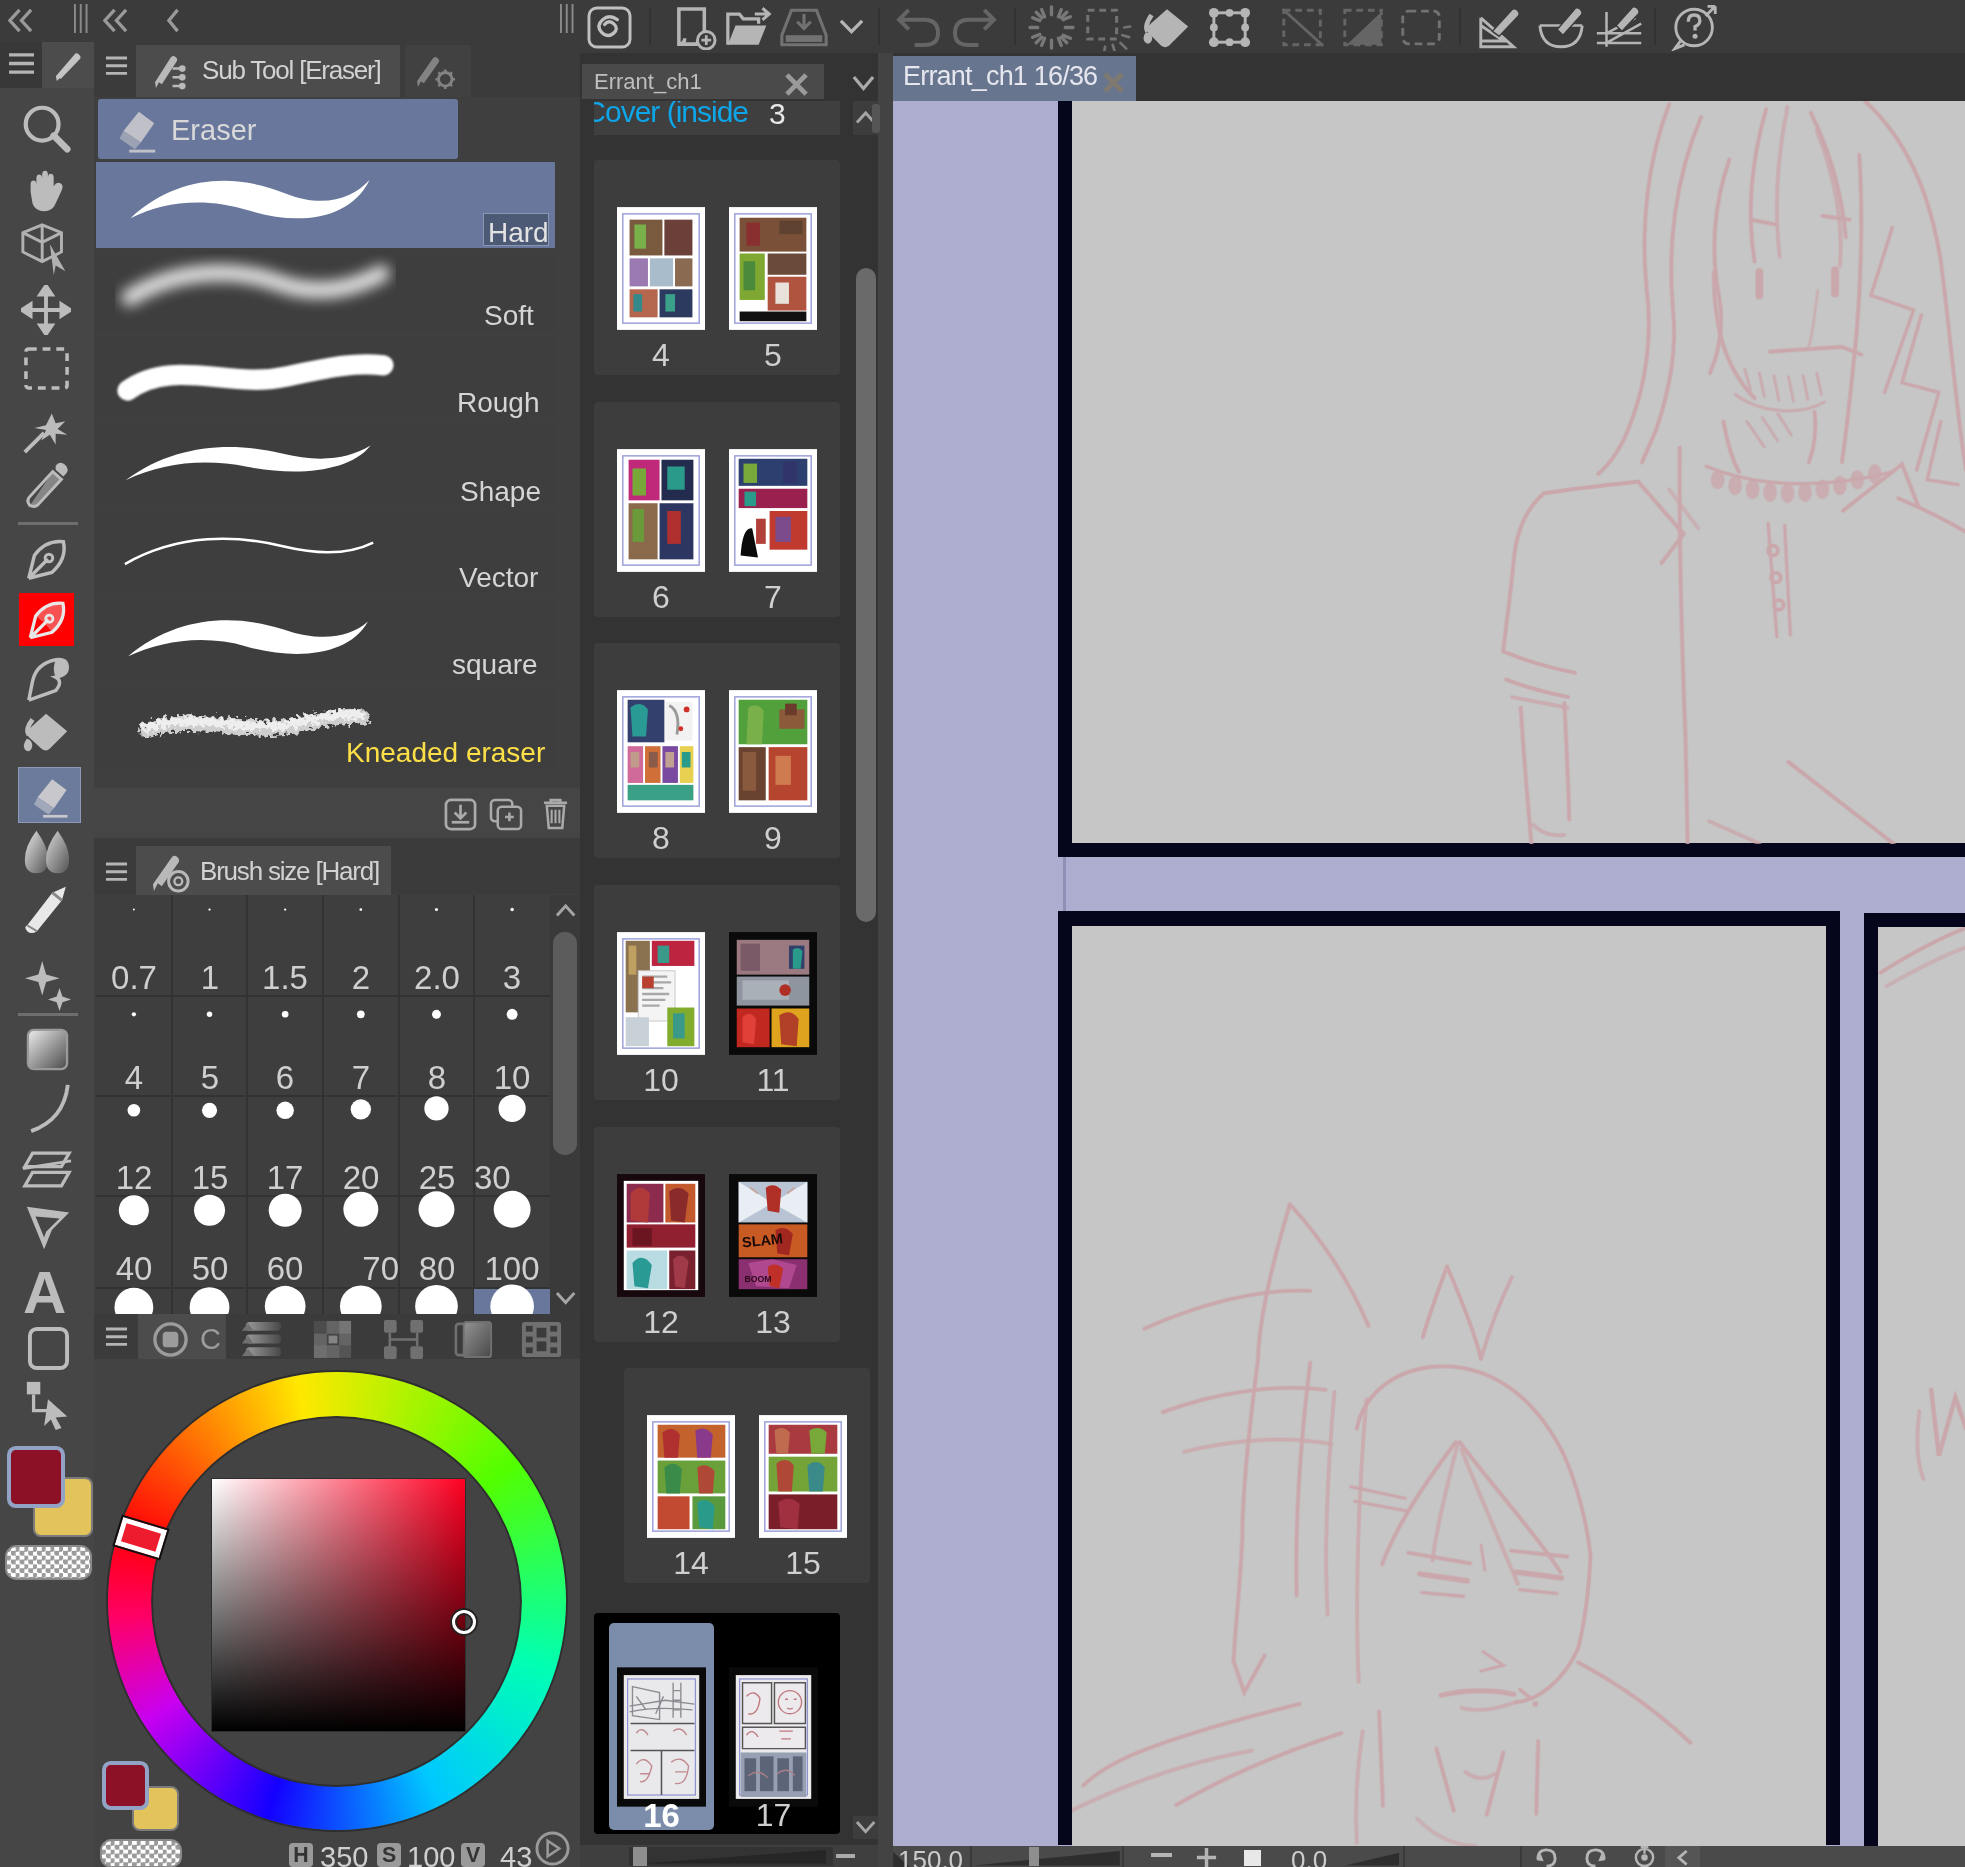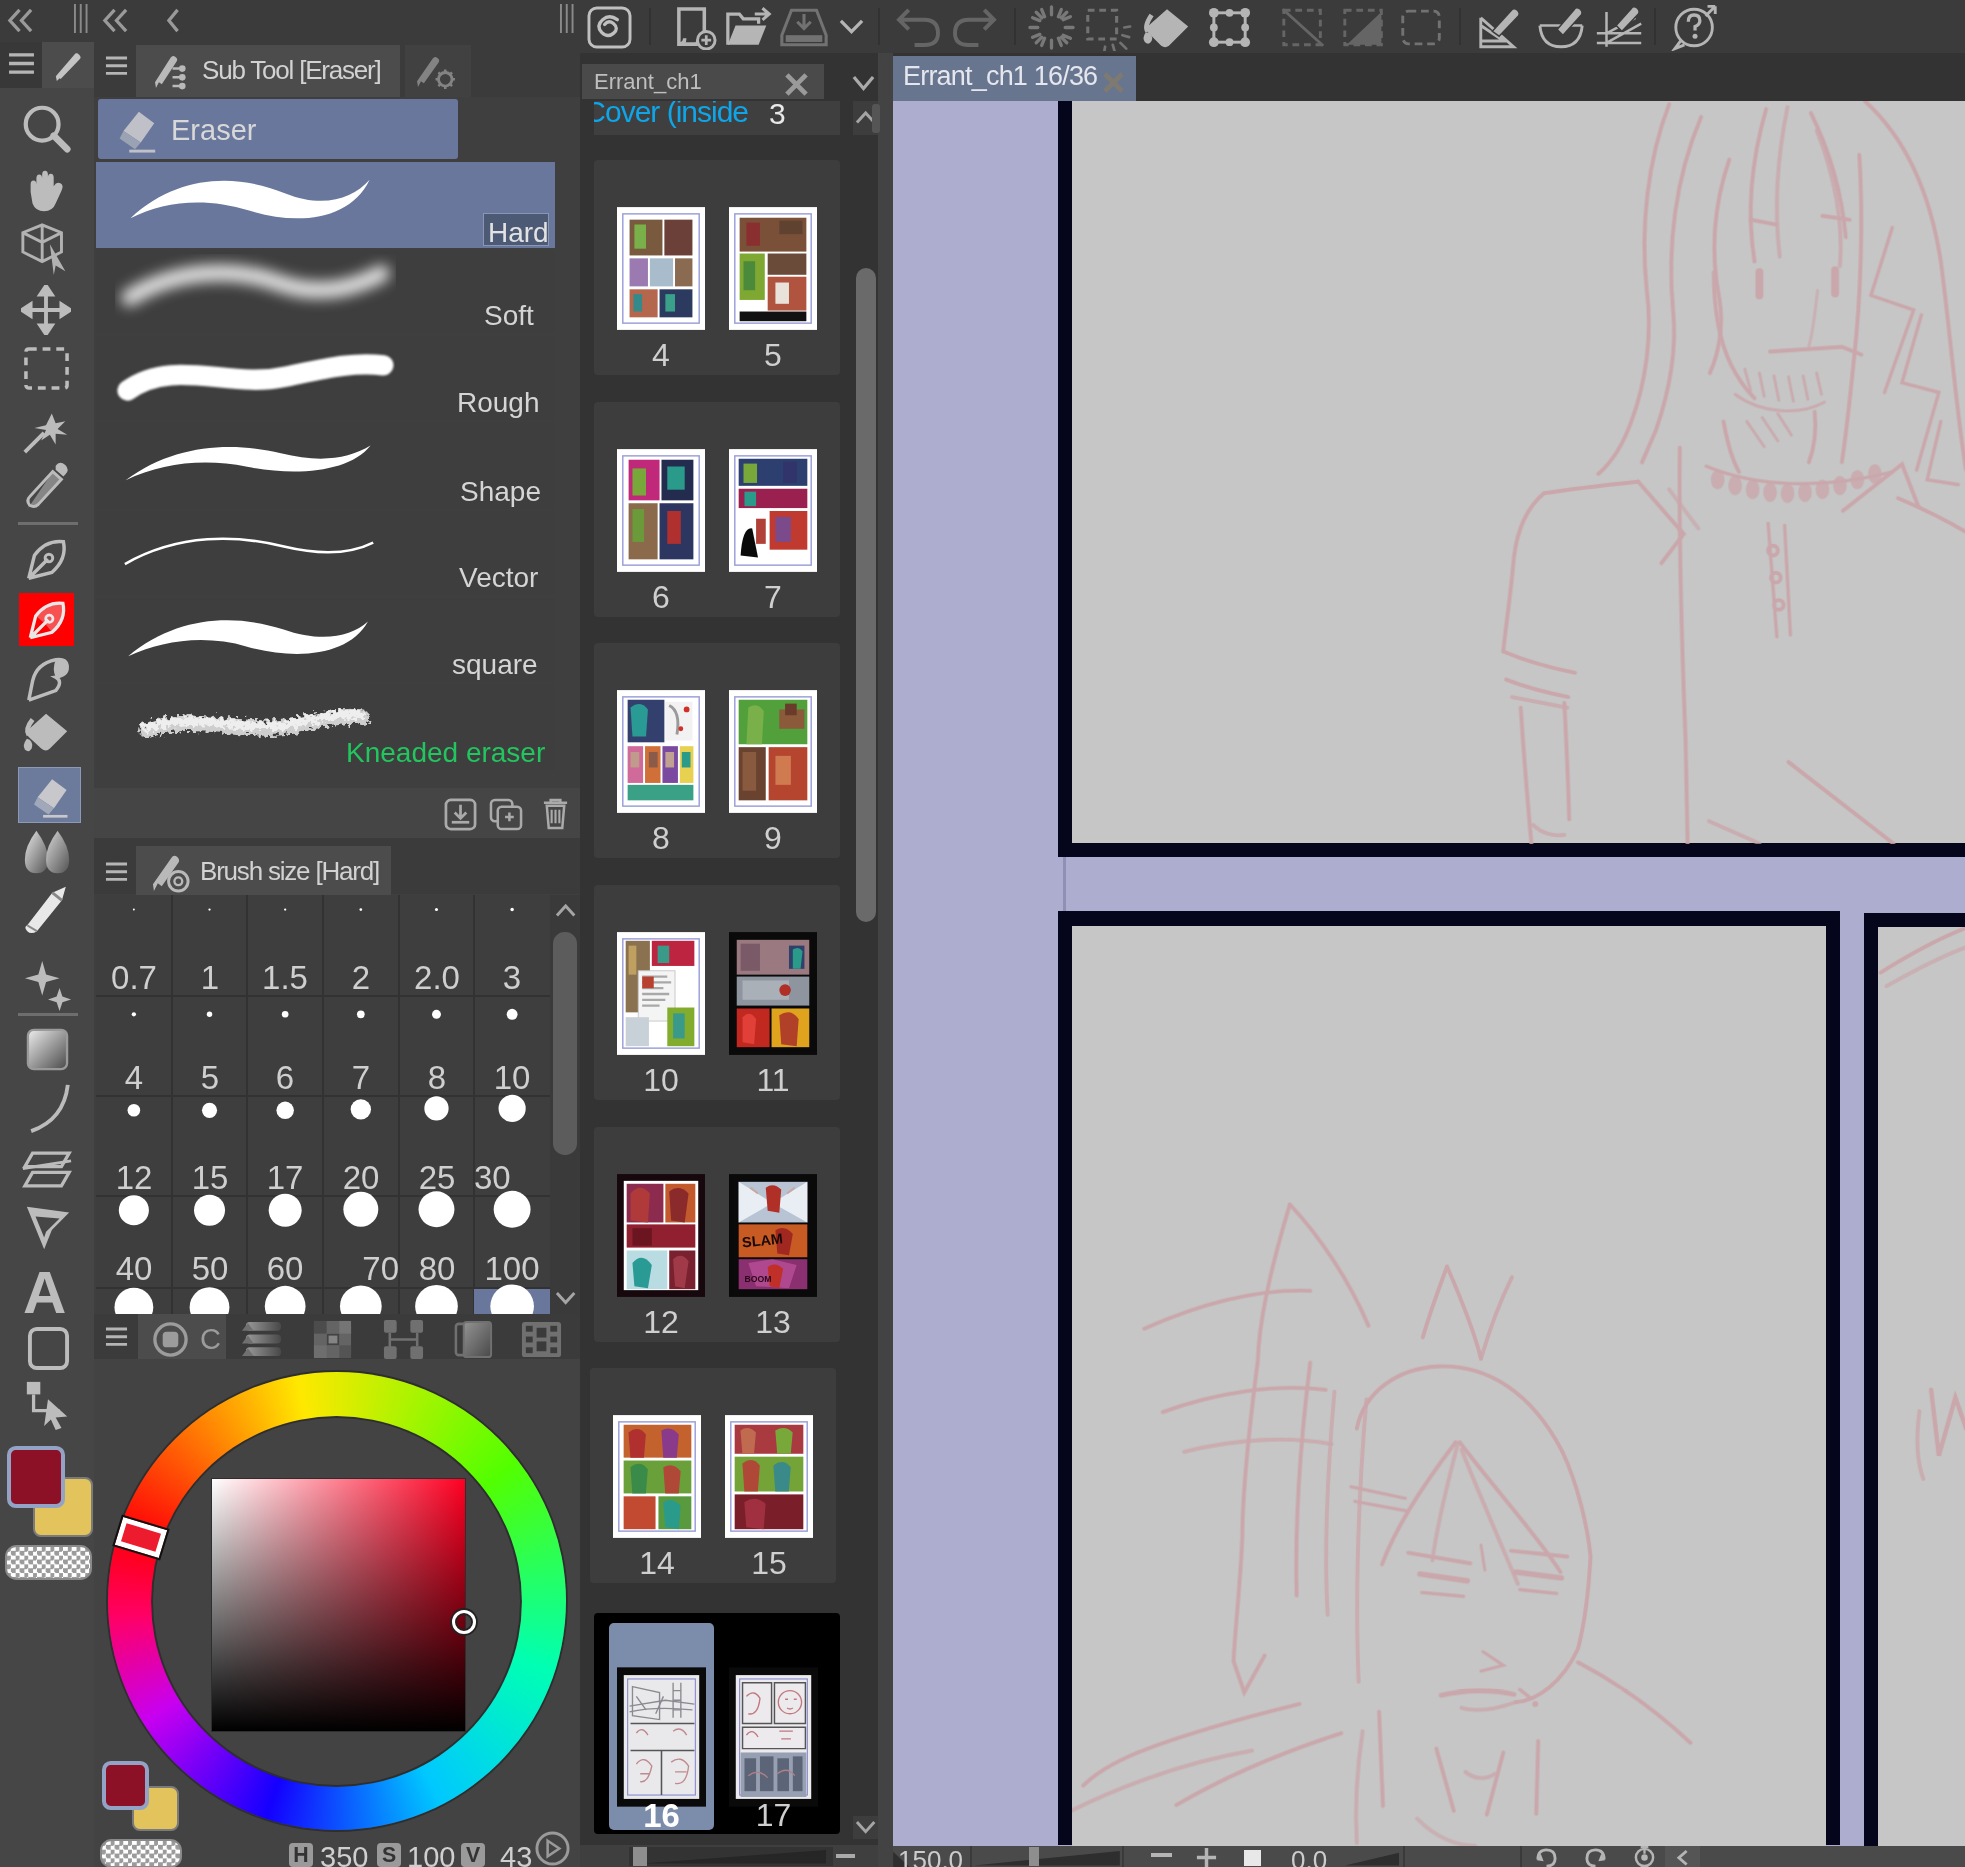--- a/index.html
+++ b/index.html
@@ -366,21 +366,21 @@
           <filter id="kn" x="-20%" y="-40%" width="140%" height="180%">
             <feTurbulence type="fractalNoise" baseFrequency="0.22" numOctaves="2" result="n"></feTurbulence>
             <feDisplacementMap in="SourceGraphic" in2="n" scale="14"></feDisplacementMap>
           </filter>
         </defs>
         <g filter="url(#kn)">
           <path d="M16 40 C62 20 122 46 172 34 C206 26 228 24 238 26" stroke="#dedede" stroke-width="16" fill="none" stroke-linecap="round" opacity="0.9"></path>
           <path d="M16 38 C62 18 122 44 172 32 C206 24 228 22 238 24" stroke="#f2f2f2" stroke-width="8" fill="none" stroke-linecap="round" opacity="0.9"></path>
         </g>
       </svg>
-    <div class="abs" style="left:250px;top:53px;color:#22c55e;font-size:28px;text-align:center;">Kneaded eraser</div>
+    <div class="abs" style="left:250px;top:53px;color:#fde047;font-size:28px;text-align:center;">Kneaded eraser</div>
   </div>
 </div>
 
 <div class="abs" style="left:94px;top:788px;width:486px;height:50px;background:#454545;"></div>
 <div id="subtoolfooter">
   <svg class="abs" style="left:444px;top:798px" width="33" height="33" viewBox="0 0 34 34">
       <rect x="2" y="2" width="30" height="30" rx="5" fill="none" stroke="#aaaaaa" stroke-width="2.8"></rect>
       <path d="M17 7 V20 M11 15 L17 21 L23 15" fill="none" stroke="#aaaaaa" stroke-width="2.8"></path>
       <path d="M8 25 H26" stroke="#aaaaaa" stroke-width="2.8"></path>
     </svg>
@@ -773,21 +773,21 @@
           <text x="14" y="76" font-size="15" font-weight="bold" fill="#1a0a08" transform="rotate(-6 14 76)" font-family="Liberation Sans">SLAM</text>
           <rect x="10" y="88" width="71" height="31" fill="#8a3070"></rect>
           <path d="M20 92 L45 88 L70 94 L62 118 L28 116 Z" fill="#b04890"></path>
           <path d="M40 96 Q48 90 56 98 L52 118 L42 116 Z" fill="#c03028"></path>
           <text x="16" y="112" font-size="9" font-weight="bold" fill="#2a0818" font-family="Liberation Sans">BOOM</text>
         </svg>
     <div class="abs" style="left:23px;top:177px;width:88px;text-align:center;color:#cfcfcf;font-size:32px;">12</div>
     <div class="abs" style="left:135px;top:177px;width:88px;text-align:center;color:#cfcfcf;font-size:32px;">13</div>
   </div>
 
-  <div class="abs" style="left:590px;top:1368px;width:246px;height:215px;background:#3d3d3d;border-radius:3.9px;">
+  <div class="abs" style="left:624px;top:1368px;width:246px;height:215px;background:#3d3d3d;border-radius:3.9px;">
     <svg class="abs" style="left:23px;top:47px" width="88" height="123" viewBox="0 0 91 127">
           <rect width="91" height="127" fill="#ffffff"></rect>
           <rect x="6" y="7" width="79" height="113" fill="none" stroke="#9a9fd8" stroke-width="1.5"></rect>
           <rect x="11" y="10" width="70" height="34" fill="#c4622e"></rect>
           <path d="M16 18 Q26 10 34 20 L32 44 L18 44 Z" fill="#b03030"></path>
           <path d="M50 16 Q60 10 68 20 L66 44 L52 44 Z" fill="#8a3a8a"></path>
           <rect x="11" y="47" width="70" height="34" fill="#6aa03a"></rect>
           <path d="M18 54 Q28 46 36 56 L34 81 L20 81 Z" fill="#3a8a4a"></path>
           <path d="M52 54 Q62 48 70 58 L68 81 L54 81 Z" fill="#b04838"></path>
           <rect x="11" y="84" width="33" height="34" fill="#c24a30"></rect>

